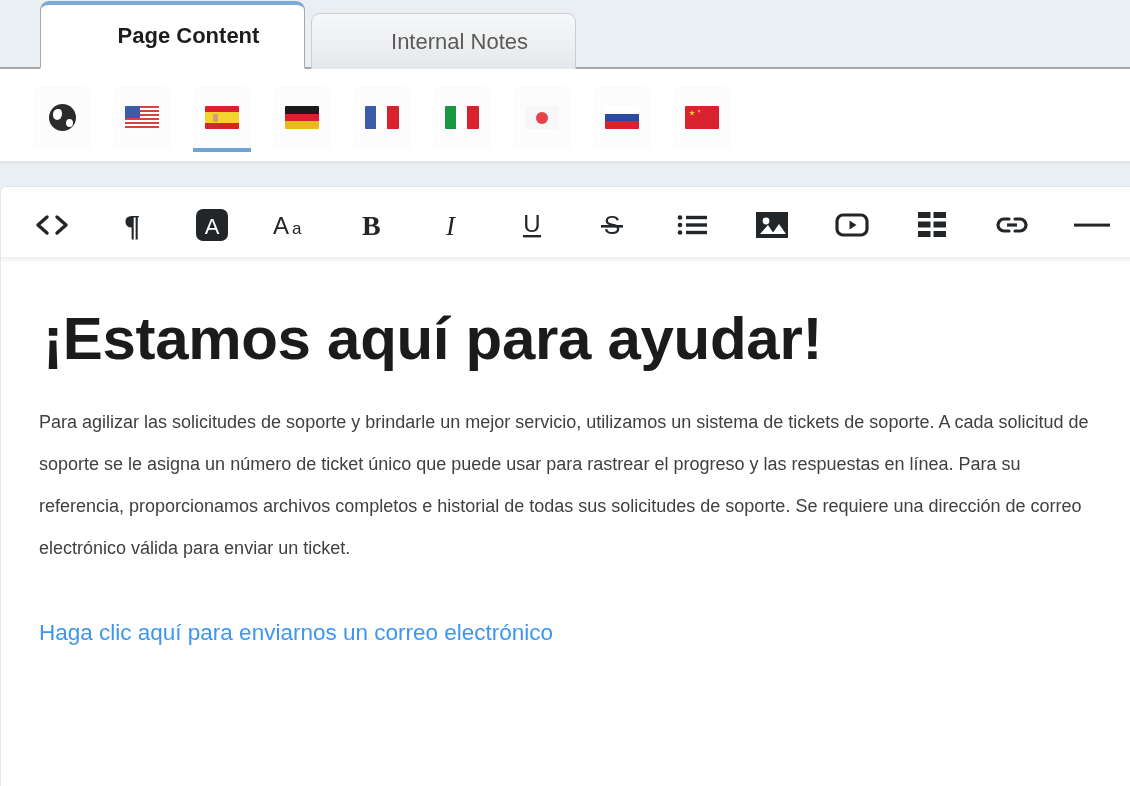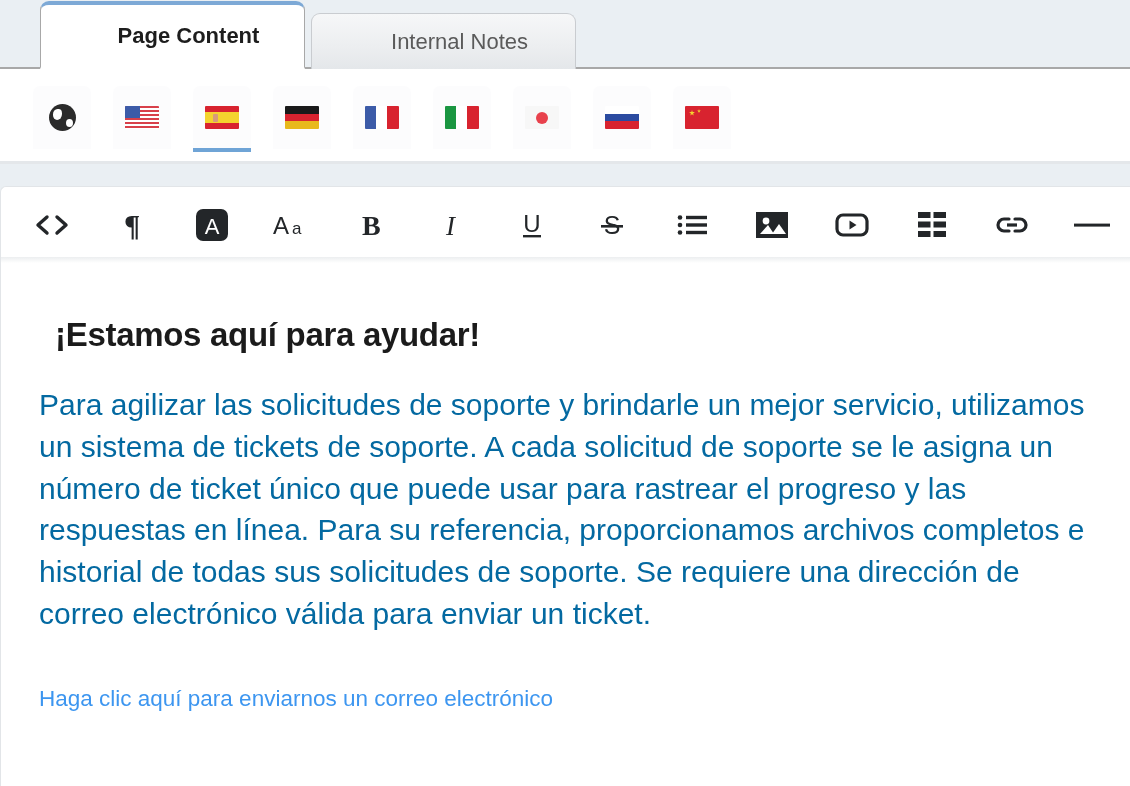--- a/index.html
+++ b/index.html
@@ -249,32 +249,32 @@
     justify-content: center;
     color: #232629;
     flex: none;
   }
   .tb-btn svg { display: block; }
 
   .content {
     padding: 38px 40px 0 38px;
   }
   .doc-title {
-    margin: 16px;
-    font-size: 33px;
+    margin: 4px;
+    font-size: 60px;
     font-weight: bold;
     color: #1b1b1b;
     letter-spacing: -0.3px;
     line-height: 1.12;
   }
   .doc-para {
     margin: 30px 0 0 0;
-    font-size: 30px;
+    font-size: 18px;
     line-height: 41.8px;
-    color: #0369a1;
+    color: #404040;
     max-width: 1055px;
   }
   .doc-link {
     display: inline-block;
     margin-top: 50px;
     font-size: 22.5px;
     line-height: 1.2;
     color: #3d96f0;
     text-decoration: none;
   }

